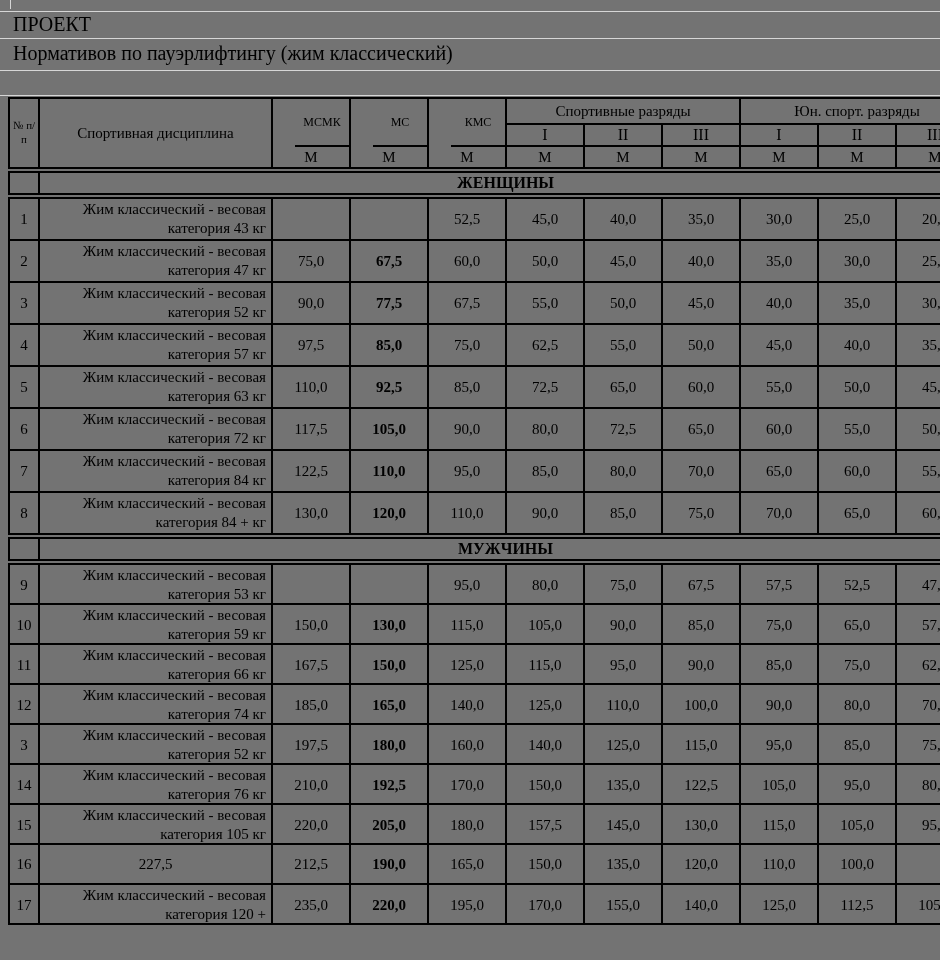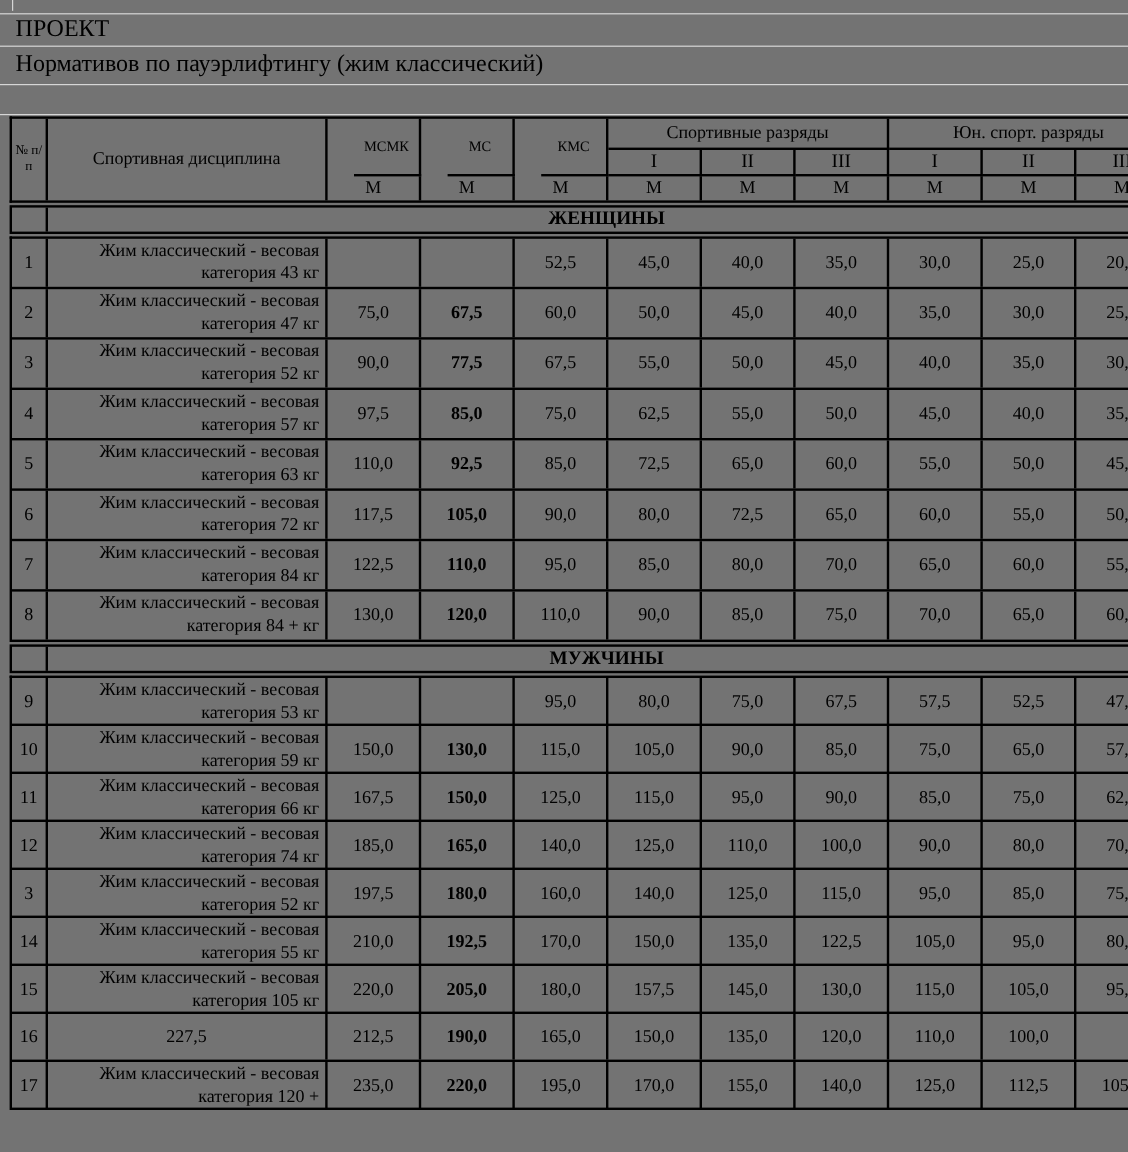--- a/index.html
+++ b/index.html
@@ -280,21 +280,21 @@
     <div class="cellc val">160,0</div>
     <div class="cellc val">140,0</div>
     <div class="cellc val">125,0</div>
     <div class="cellc val">115,0</div>
     <div class="cellc val">95,0</div>
     <div class="cellc val">85,0</div>
     <div class="cellc val">75,0</div>
   </div>
           <div class="row">
     <div class="cellc num">14</div>
-    <div class="disc">Жим классический - весовая категория 55 кг</div>
+    <div class="disc">Жим классический - весовая категория 76 кг</div>
     <div class="cellc val">210,0</div>
     <div class="cellc val">192,5</div>
     <div class="cellc val">170,0</div>
     <div class="cellc val">150,0</div>
     <div class="cellc val">135,0</div>
     <div class="cellc val">122,5</div>
     <div class="cellc val">105,0</div>
     <div class="cellc val">95,0</div>
     <div class="cellc val">80,0</div>
   </div>

